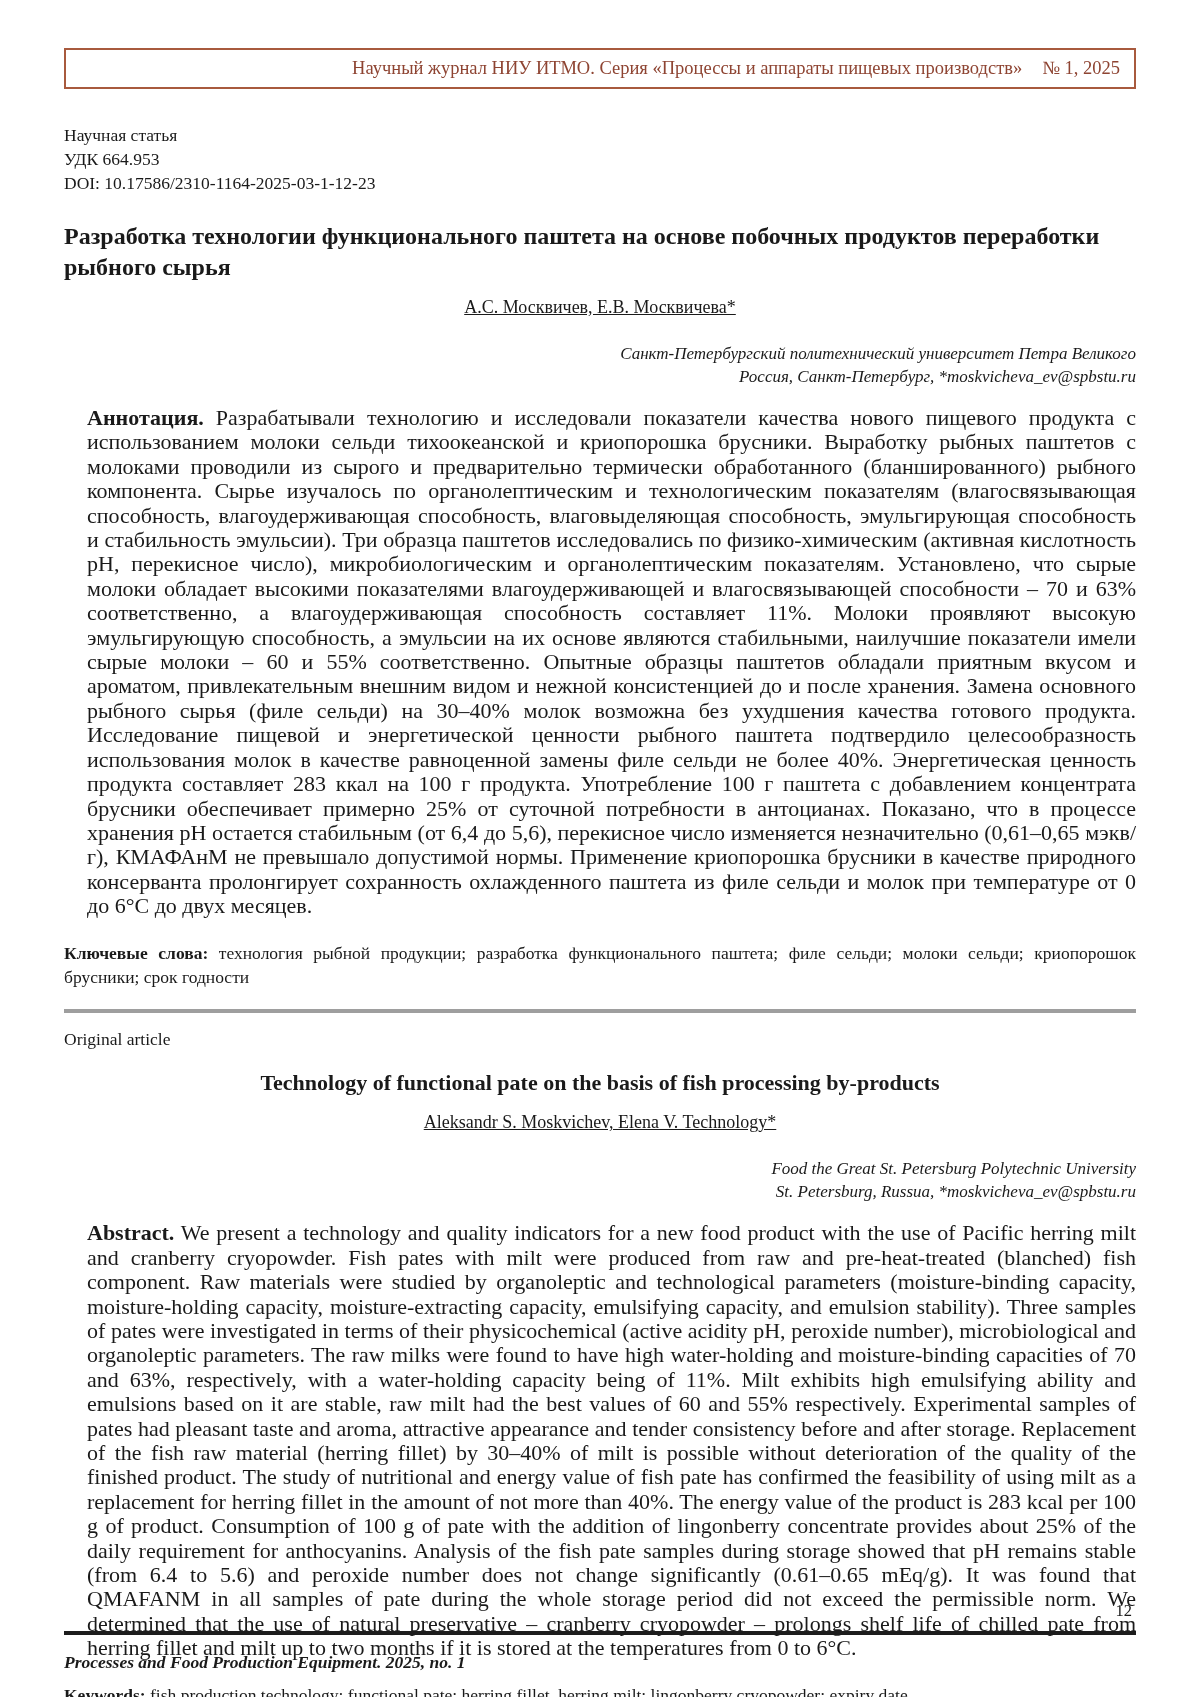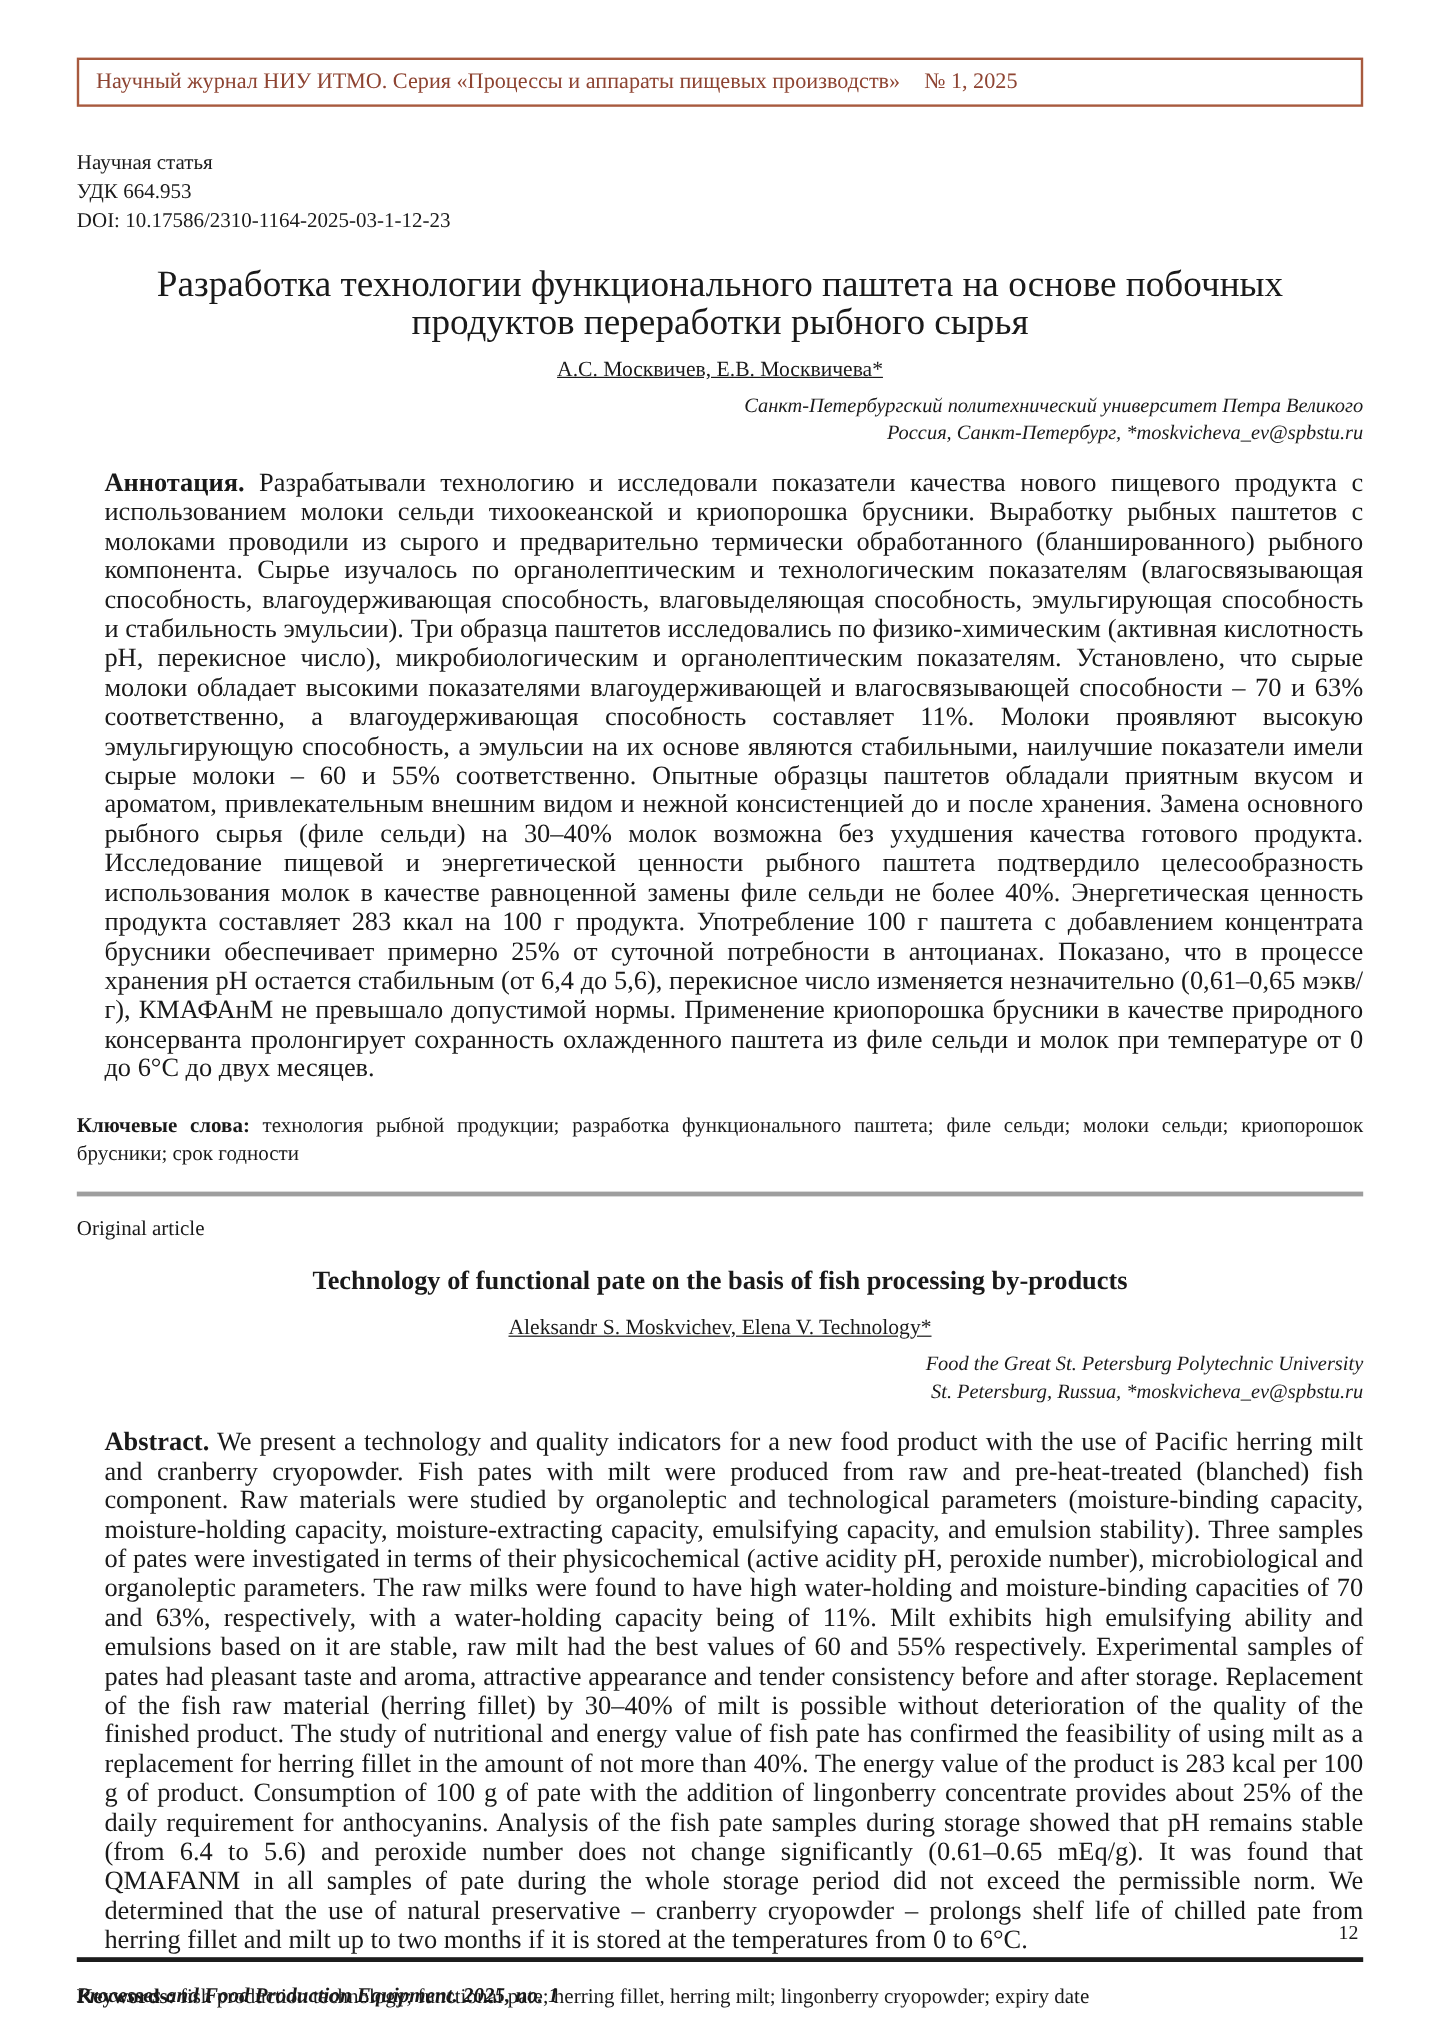--- a/index.html
+++ b/index.html
@@ -18,49 +18,49 @@
   }
   .content {
     padding: 0 64px;
   }
   
   .journal-bar {
     margin-top: 48px;
     border: 2px solid #a85a3e;
     color: #8e4432;
     display: flex;
-    justify-content: flex-start;
+    justify-content: flex-end;
     align-items: center;
     padding: 8px 14px;
     font-size: 18.5px;
   }
   .journal-bar .issue { white-space: nowrap; margin-left: 20px; }
 
   
   .meta {
     margin-top: 34px;
     font-size: 17.5px;
     line-height: 24px;
   }
 
   .title-ru {
     margin-top: 26px;
-    text-align: center;
-    font-weight: normal;
-    font-size: 31px;
+    text-align: left;
+    font-weight: bold;
+    font-size: 24px;
     line-height: 31px;
   }
   .authors {
     margin-top: 14px;
     text-align: center;
     font-size: 18px;
     text-decoration: underline;
   }
   .affiliation {
-    margin-top: 8px;
+    margin-top: 24px;
     text-align: right;
     font-style: italic;
     font-size: 17px;
     line-height: 23px;
   }
   .abstract {
     margin-top: 18px;
     text-align: justify;
     font-size: 22px;
     line-height: 24.4px;

